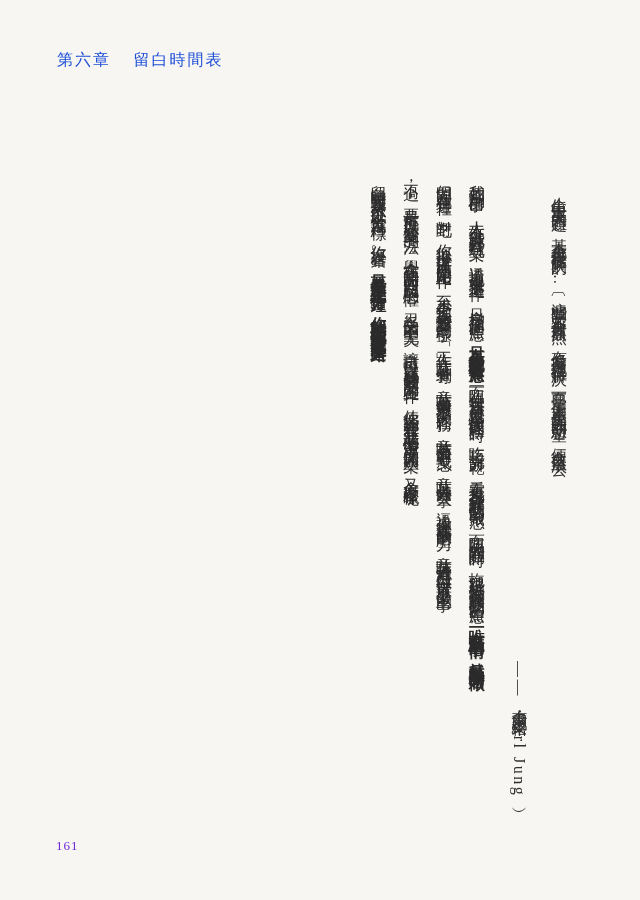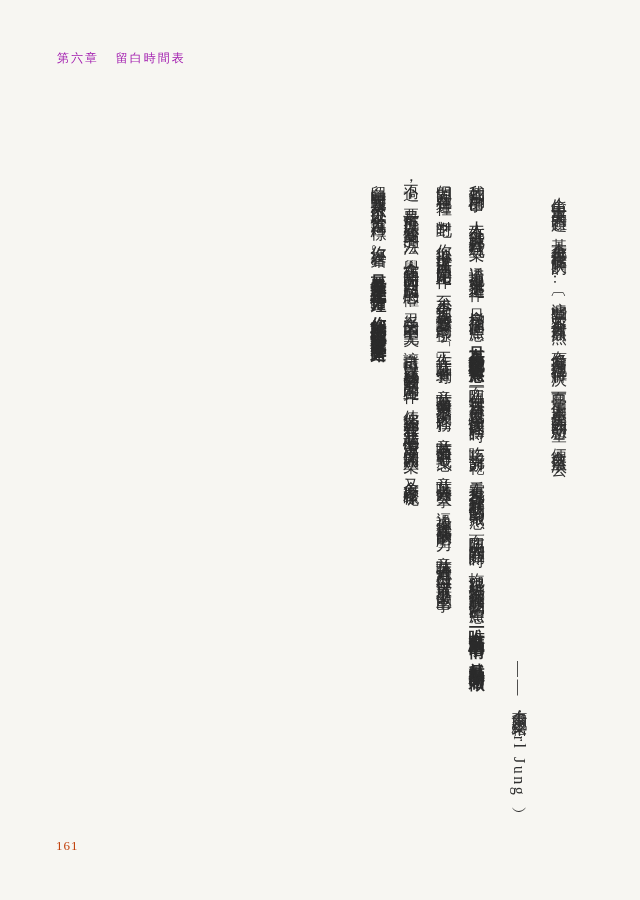--- a/index.html
+++ b/index.html
@@ -11,21 +11,21 @@
   }
   .page {
     position: relative;
     width: 640px; height: 900px;
     background: #f7f6f2;
     color: #2b2b2b;
     overflow: hidden;
   }
   .running-head {
     position: absolute; top: 50px; left: 57px;
-    font-size: 12px; color: #a21caf; letter-spacing: 2px;
+    font-size: 16px; color: #1d4ed8; letter-spacing: 2px;
     white-space: nowrap;
   }
   .rh-title { margin-left: 1.4em; }
   .content {
     position: absolute; top: 152px; right: 60px;
     width: 524px; height: 666px;
     writing-mode: vertical-rl;
     text-orientation: mixed;
     font-size: 16px;
     letter-spacing: 2.5px;
@@ -40,21 +40,21 @@
   .epigraph-text { margin: 0; text-indent: 32px; }
   .epigraph-attribution { margin: 0; text-align: end; line-height: 2.35; }
   .para { margin: 0; text-indent: 20px; }
   .strong {
     font-weight: 700;
     font-family: "Liberation Sans", "DejaVu Sans", sans-serif;
     letter-spacing: 2px;
   }
   .page-number {
     position: absolute; left: 56px; top: 838px;
-    font-size: 13px; color: #c2410c; letter-spacing: 1px;
+    font-size: 13px; color: #6d28d9; letter-spacing: 1px;
   }
 </style>
 </head>
 <body>
 
 <div class="page">
 
   <div class="running-head">
     <span>第六章</span><span class="rh-title">留白時間表</span>
   </div>

